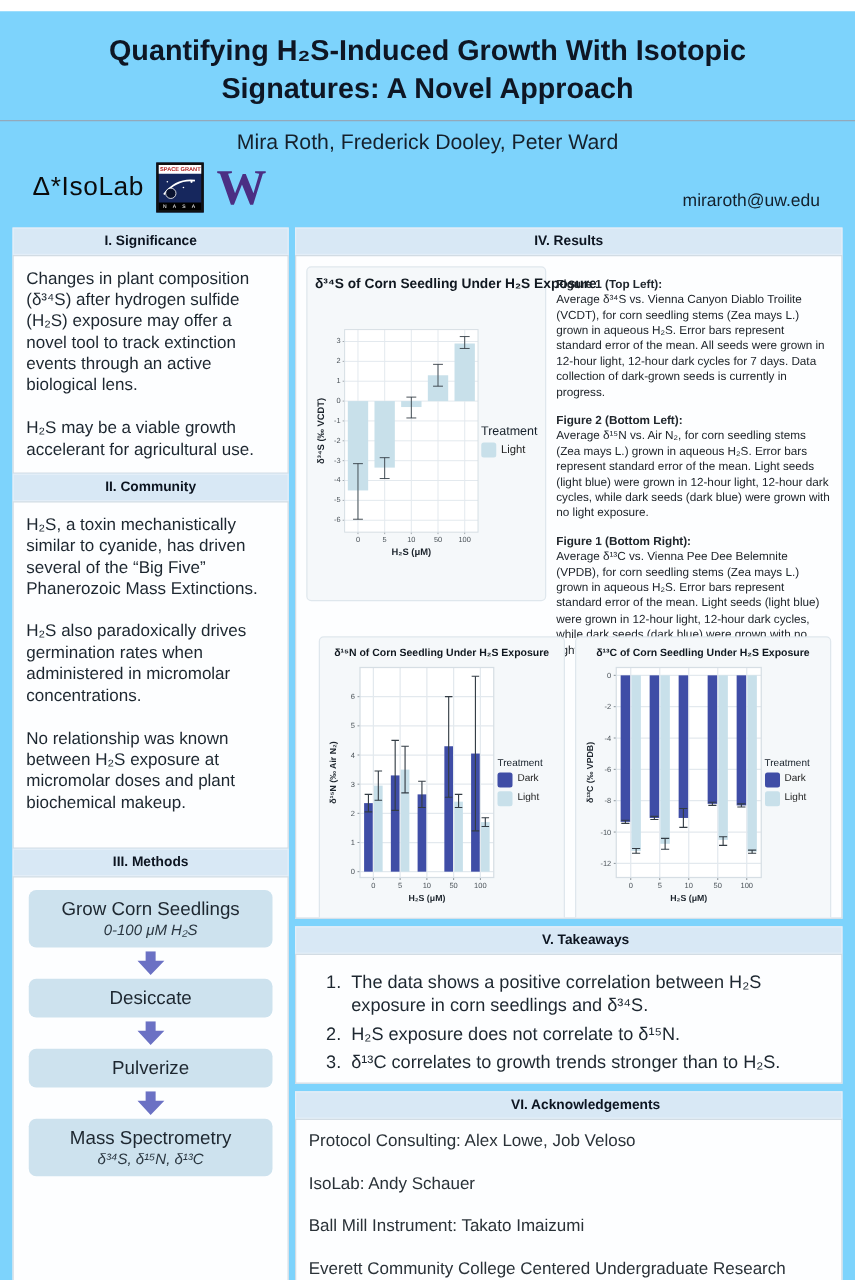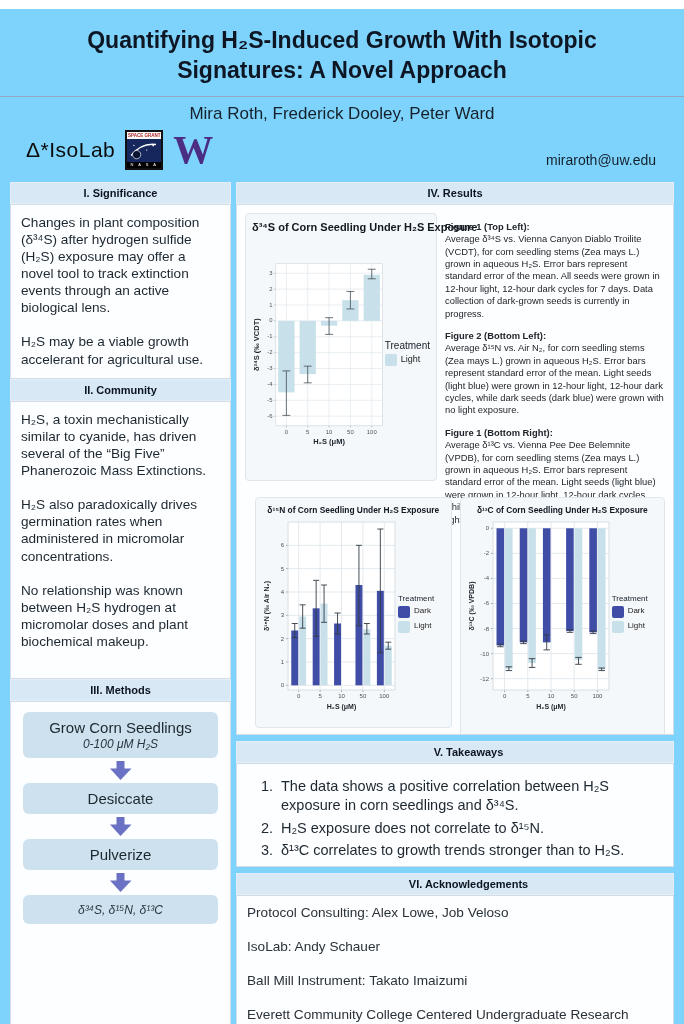--- a/index.html
+++ b/index.html
@@ -32,21 +32,21 @@
   #sig-box{height:175px;} #mot-box{height:278px;} #met-box{flex:1;padding:10px 12px;}
   
   .flow{display:flex;flex-direction:column;align-items:center;}
   .flow-box{width:100%;background:#cde2ee;border-radius:6px;text-align:center;padding:7px 4px;box-sizing:border-box;}
   .flow-label{font-size:15px;color:#1d2730;}
   .flow-sub{font-size:12px;font-style:italic;color:#2a3640;margin-top:1px;}
   .flow-arrow{margin:3px 0;line-height:0;}
   
   #res-box{height:531px;padding:8px;}
   .row1{display:flex;gap:8px;}
-  .row2{display:flex;gap:8px;margin-top:8px;padding-left:10px;}
+  .row2{display:flex;gap:8px;margin-top:20px;padding-left:10px;}
   .chart-panel{background:#f5f8fa;border:1px solid #dfe7ed;border-radius:4px;padding:6px;box-sizing:border-box;}
   #cpanel0{width:192px;height:268px;}
   #cpanel1{width:202px;height:231px;}
   #cpanel2{width:211px;height:278px;}
   .chart-title{font-weight:bold;color:#101820;text-align:center;white-space:nowrap;}
   #cpanel0 .chart-title{font-size:11px;margin:1px 0 2px;}
   #cpanel1 .chart-title,#cpanel2 .chart-title{font-size:8.4px;margin:1px 0 2px;}
   .chart-flex{display:flex;align-items:stretch;}
   .legend{display:flex;flex-direction:column;justify-content:center;gap:3px;flex:1;}
   .lg-title{font-weight:normal;color:#16202a;}
@@ -100,21 +100,21 @@
       <div class="band">I. Significance</div>
       <div class="box" id="sig-box">
           <p>Changes in plant composition (δ³⁴S) after hydrogen sulfide (H₂S) exposure may offer a novel tool to track extinction events through an active biological lens.</p>
           <p>H₂S may be a viable growth accelerant for agricultural use.</p>
         </div>
 
       <div class="band">II. Community</div>
       <div class="box" id="mot-box">
           <p>H₂S, a toxin mechanistically similar to cyanide, has driven several of the “Big Five” Phanerozoic Mass Extinctions.</p>
           <p>H₂S also paradoxically drives germination rates when administered in micromolar concentrations.</p>
-          <p>No relationship was known between H₂S hydrogen at micromolar doses and plant biochemical makeup.</p>
+          <p>No relationship was known between H₂S exposure at micromolar doses and plant biochemical makeup.</p>
         </div>
 
       <div class="band">III. Methods</div>
       <div class="box flow" id="met-box">
           <div class="flow-box">
             <div class="flow-label">Grow Corn Seedlings</div>
             <div class="flow-sub">0-100 μM H₂S</div>
           </div>
           <div class="flow-arrow"><svg width="27" height="19" viewBox="0 0 27 19">
               <path d="M9.5 0 h8 v7.5 h7 L13.5 19 3 7.5 h6.5 z" fill="#6b71c4"></path>
@@ -125,20 +125,21 @@
           <div class="flow-arrow"><svg width="27" height="19" viewBox="0 0 27 19">
               <path d="M9.5 0 h8 v7.5 h7 L13.5 19 3 7.5 h6.5 z" fill="#6b71c4"></path>
             </svg></div>
           <div class="flow-box">
             <div class="flow-label">Pulverize</div>
           </div>
           <div class="flow-arrow"><svg width="27" height="19" viewBox="0 0 27 19">
               <path d="M9.5 0 h8 v7.5 h7 L13.5 19 3 7.5 h6.5 z" fill="#6b71c4"></path>
             </svg></div>
           <div class="flow-box">
+            <div class="flow-label">Mass Spectrometry</div>
             <div class="flow-sub">δ³⁴S, δ¹⁵N, δ¹³C</div>
           </div>
         </div>
     </aside>
 
     <main class="rightcol">
       <div class="band">IV. Results</div>
       <div class="box" id="res-box">
         <div class="row1">
           <div class="chart-panel" id="cpanel0">

